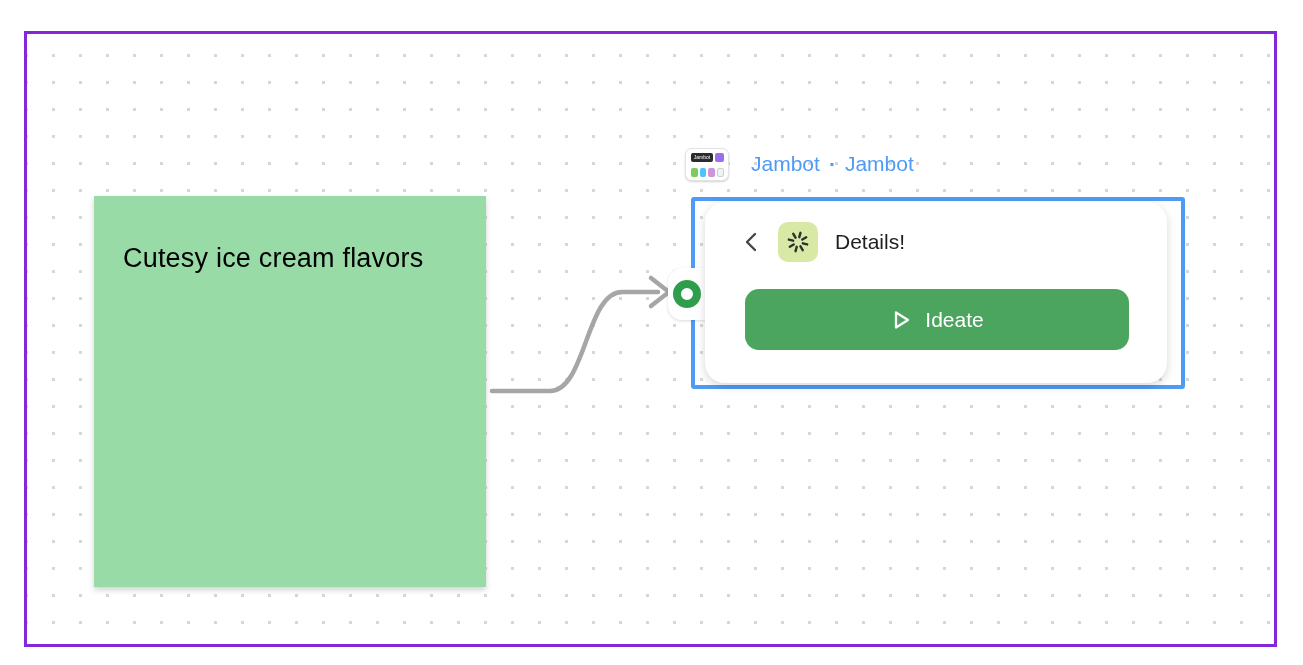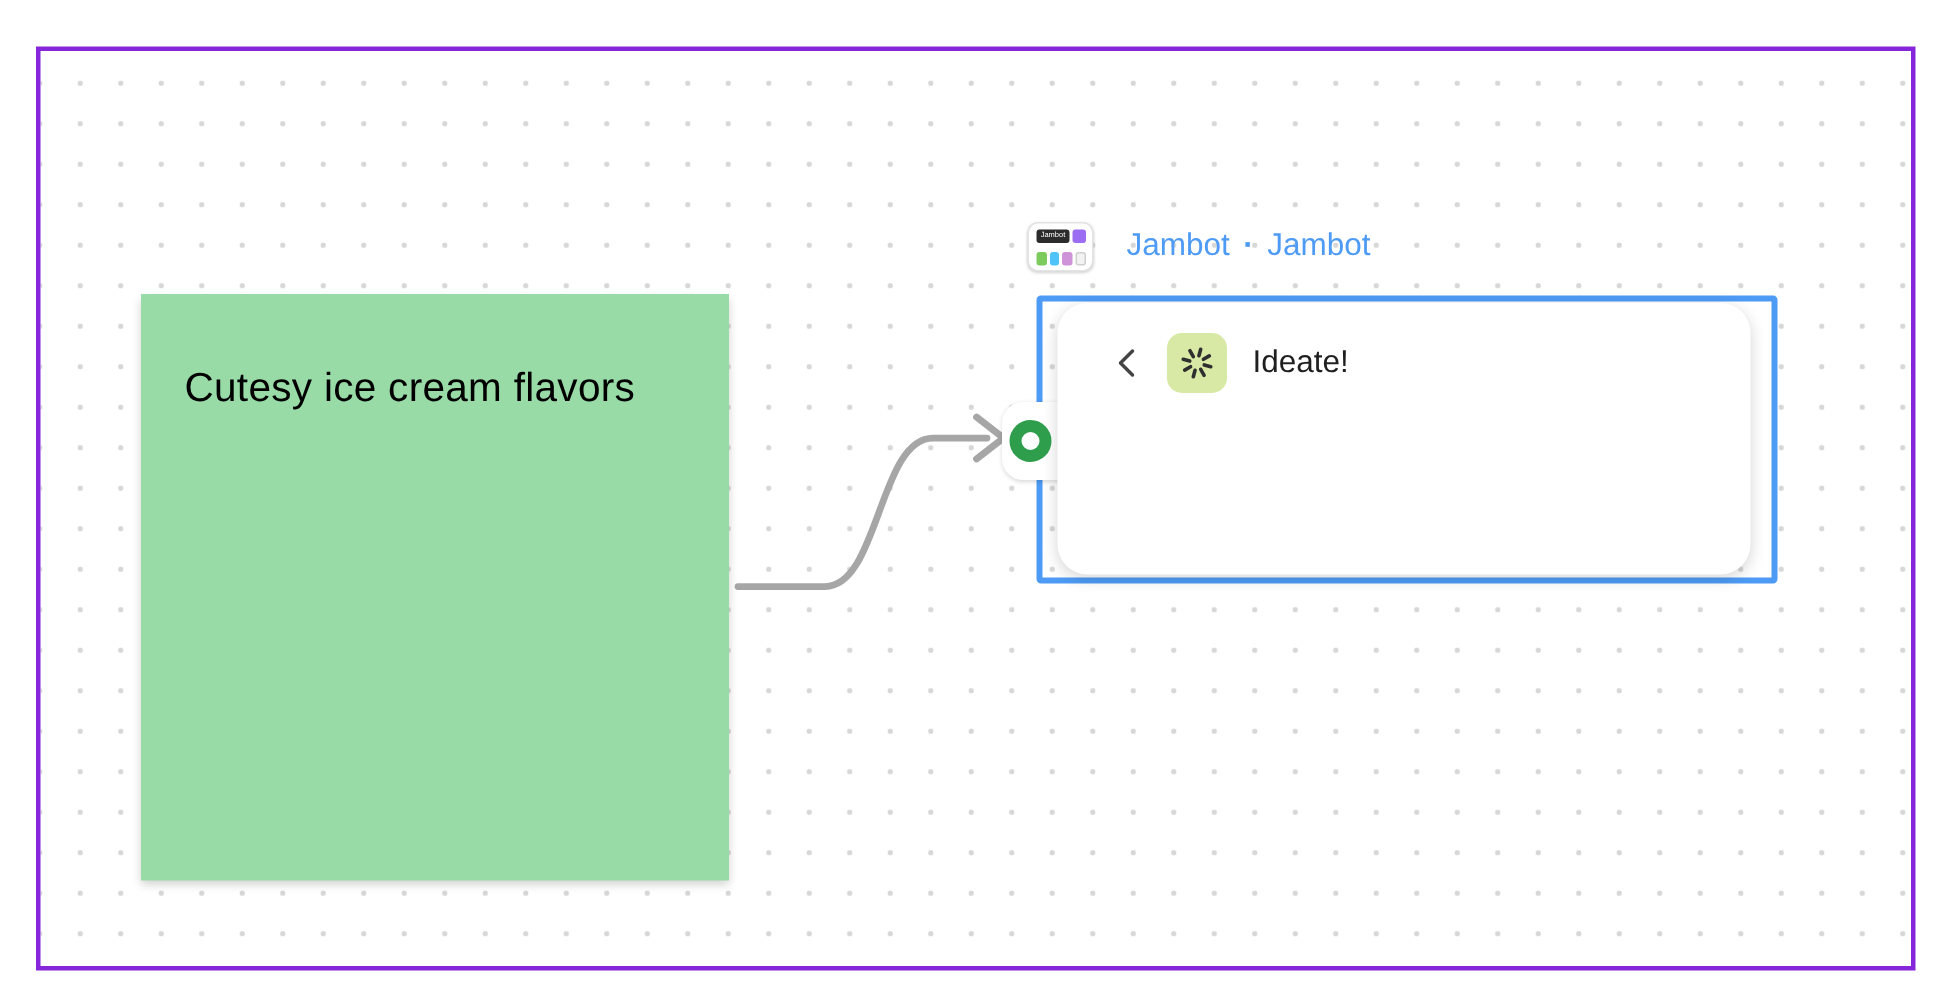--- a/index.html
+++ b/index.html
@@ -133,20 +133,26 @@
               <line x1="19.7" y1="6.3" x2="16.5" y2="9.5"></line>
               <line x1="22.5" y1="13" x2="18" y2="13"></line>
               <line x1="19.7" y1="19.7" x2="16.5" y2="16.5"></line>
               <line x1="13" y1="22.5" x2="13" y2="18"></line>
               <line x1="6.3" y1="19.7" x2="9.5" y2="16.5"></line>
               <line x1="3.5" y1="13" x2="8" y2="13"></line>
               <line x1="6.3" y1="6.3" x2="9.5" y2="9.5"></line>
             </g>
           </svg>
         </div>
-        <div class="hdr-title">Ideate!</div>
+        <div class="hdr-title">Details!</div>
       </div>
+      <button class="run-btn">
+        <svg width="22" height="22" viewBox="0 0 22 22">
+          <polygon points="6,3.5 18,11 6,18.5" fill="none" stroke="#ffffff" stroke-width="2.3" stroke-linejoin="round"></polygon>
+        </svg>
+        <span>Ideate</span>
+      </button>
     </div>
 
     <div class="endpoint"></div>
 
   </div>
 </div>
 
 </body></html>

